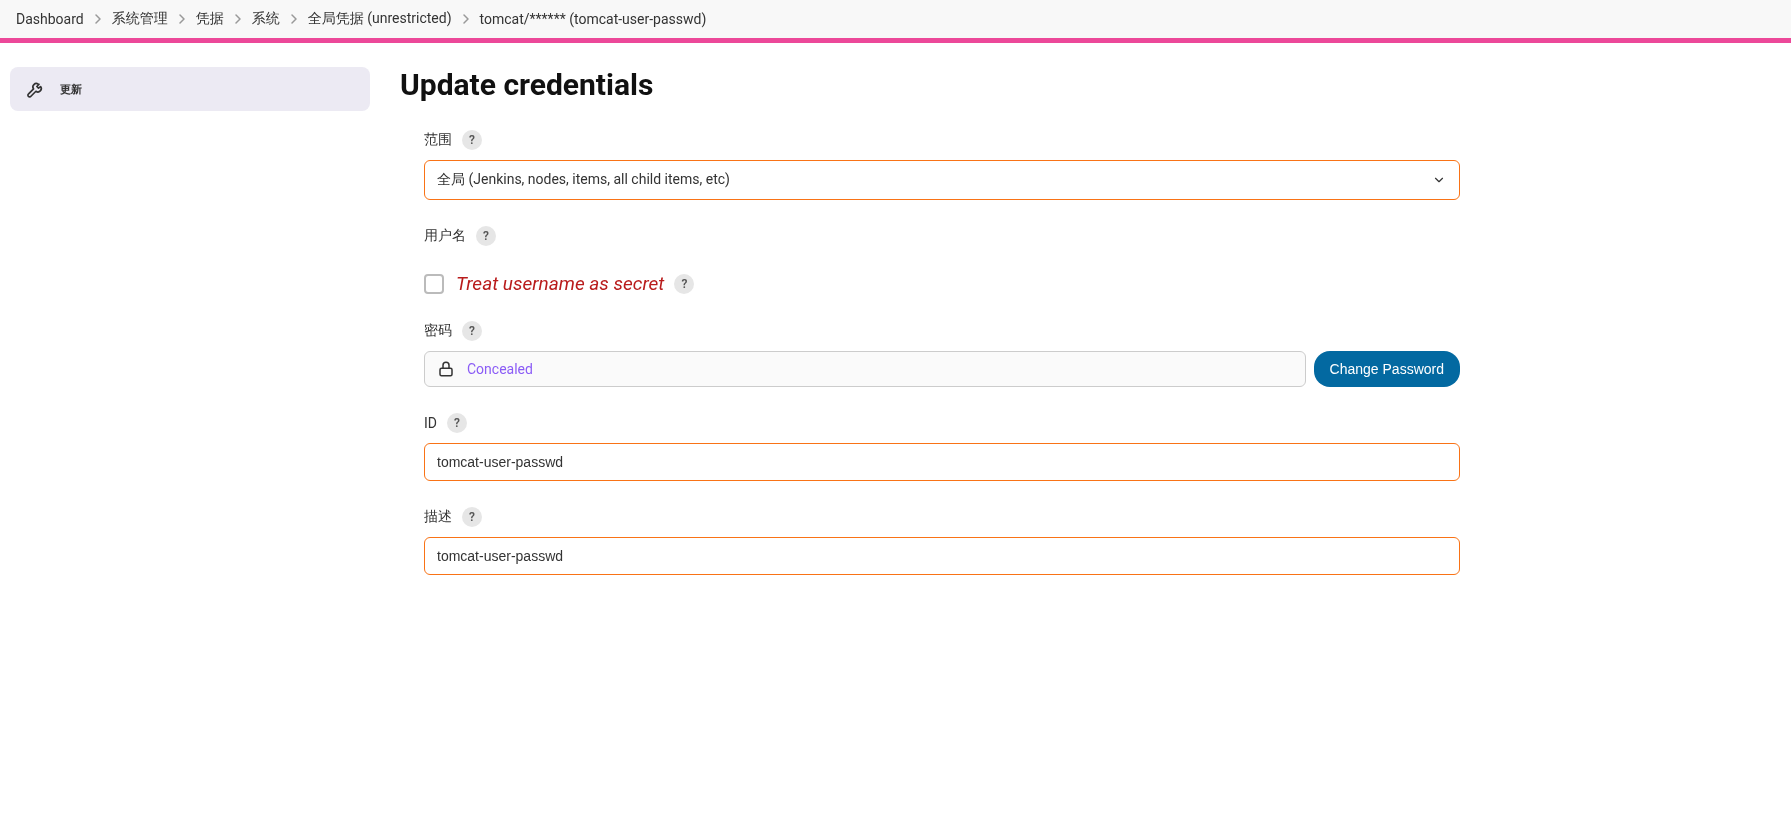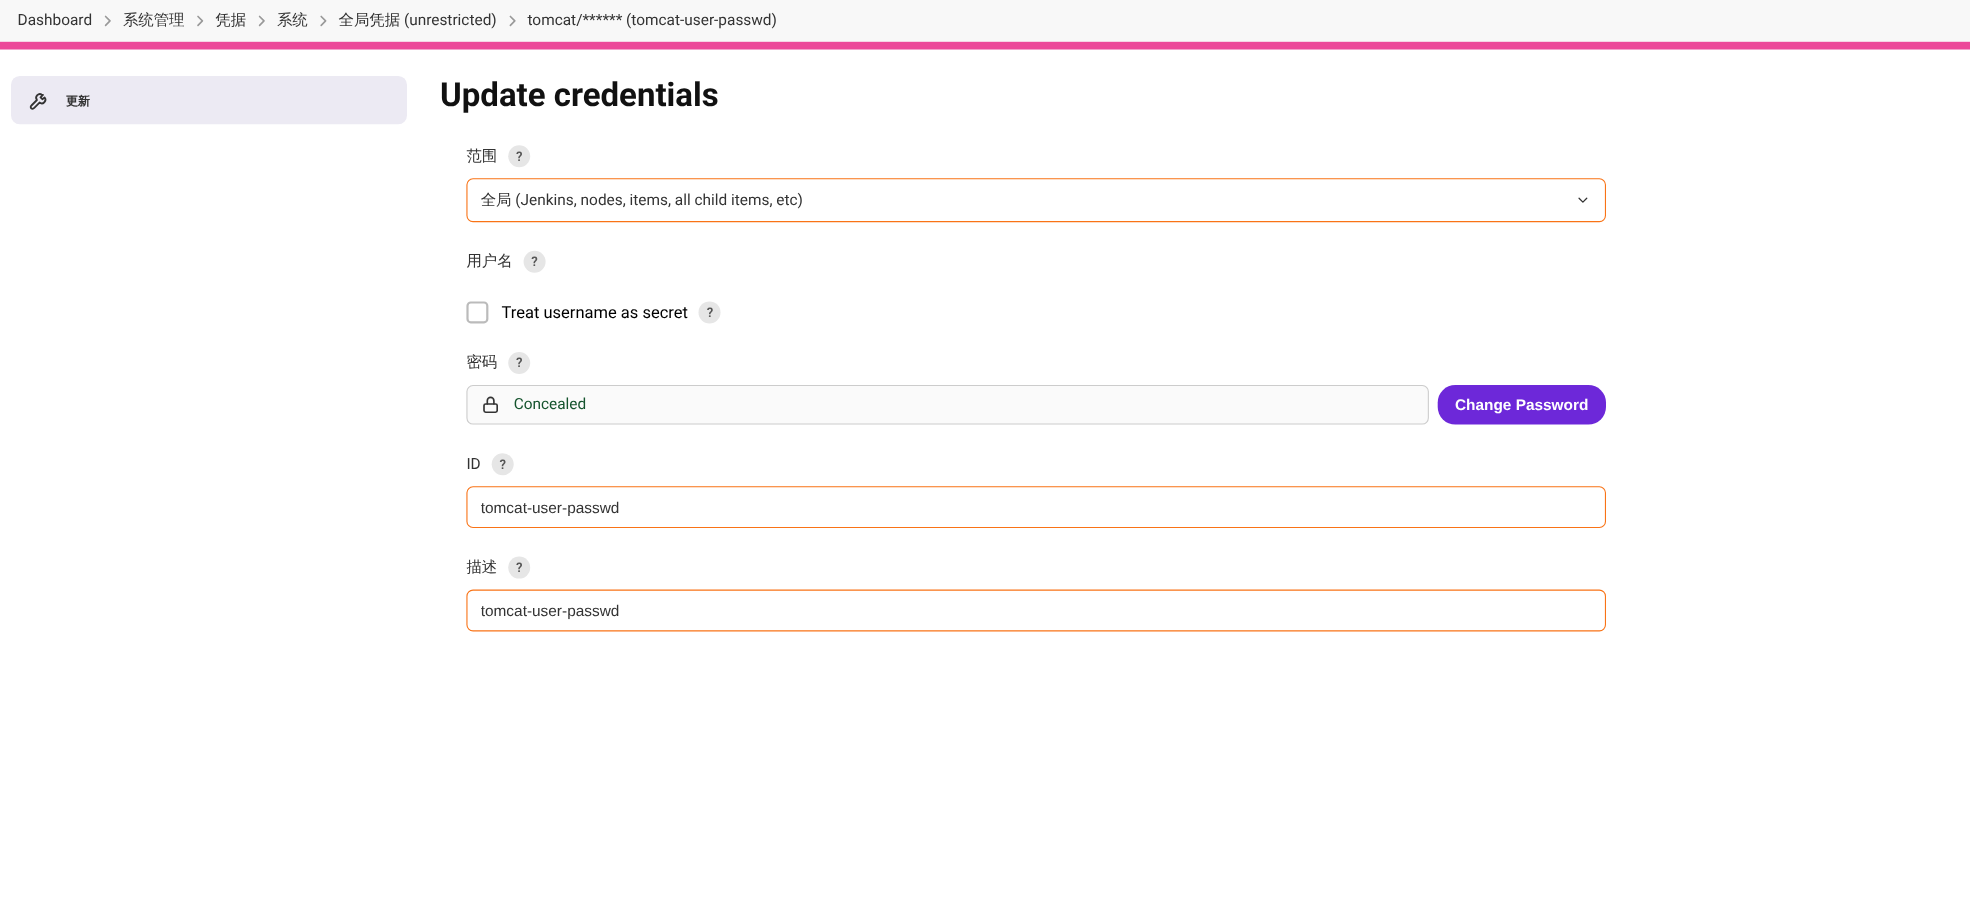--- a/index.html
+++ b/index.html
@@ -7,21 +7,21 @@
     font-family: -apple-system, BlinkMacSystemFont, "Segoe UI", Roboto, "Helvetica Neue", Arial, sans-serif;
     font-size: 14px;
     color: #333;
     background: #fff;
   }
   .breadcrumb {
     display: flex;
     align-items: center;
     padding: 10px 16px;
     background: #f8f8f8;
-    border-bottom: 7px solid #ec4899;
+    border-bottom: 5px solid #ec4899;
     flex-wrap: wrap;
   }
   .breadcrumb a,
   .breadcrumb span.crumb {
     color: #333;
     text-decoration: none;
     font-size: 14px;
   }
   .breadcrumb .sep {
     margin: 0 10px;
@@ -127,53 +127,54 @@
   .checkbox {
     width: 20px;
     height: 20px;
     border: 2px solid #bbb;
     border-radius: 4px;
     margin-right: 12px;
     cursor: pointer;
     background: #fff;
   }
   .checkbox-label {
-    font-size: 15px;
-    color: #000000;
+    font-size: 19px;
+    color: #b91c1c;
+    font-style: italic;
   }
   .password-row {
     display: flex;
     align-items: stretch;
     gap: 8px;
   }
   .password-box {
     flex: 1;
     display: flex;
     align-items: center;
     border: 1px solid #ccc;
     border-radius: 6px;
     padding: 8px 12px;
     background: #fafafa;
   }
   .password-box .lock {
     margin-right: 12px;
     display: inline-flex;
   }
   .password-box .concealed {
-    color: #14532d;
+    color: #8b5cf6;
     font-size: 14px;
   }
   .change-pw-btn {
-    background: #6d28d9;
+    background: #0369a1;
     color: #fff;
     border: none;
     border-radius: 16px;
     padding: 0 16px;
     font-size: 14px;
-    font-weight: 700;
+    font-weight: 400;
     cursor: pointer;
   }
   svg { display: block; }
 </style>
 </head>
 <body>
 
 <div class="breadcrumb">
   <a href="#">Dashboard</a>
   <span class="sep">

